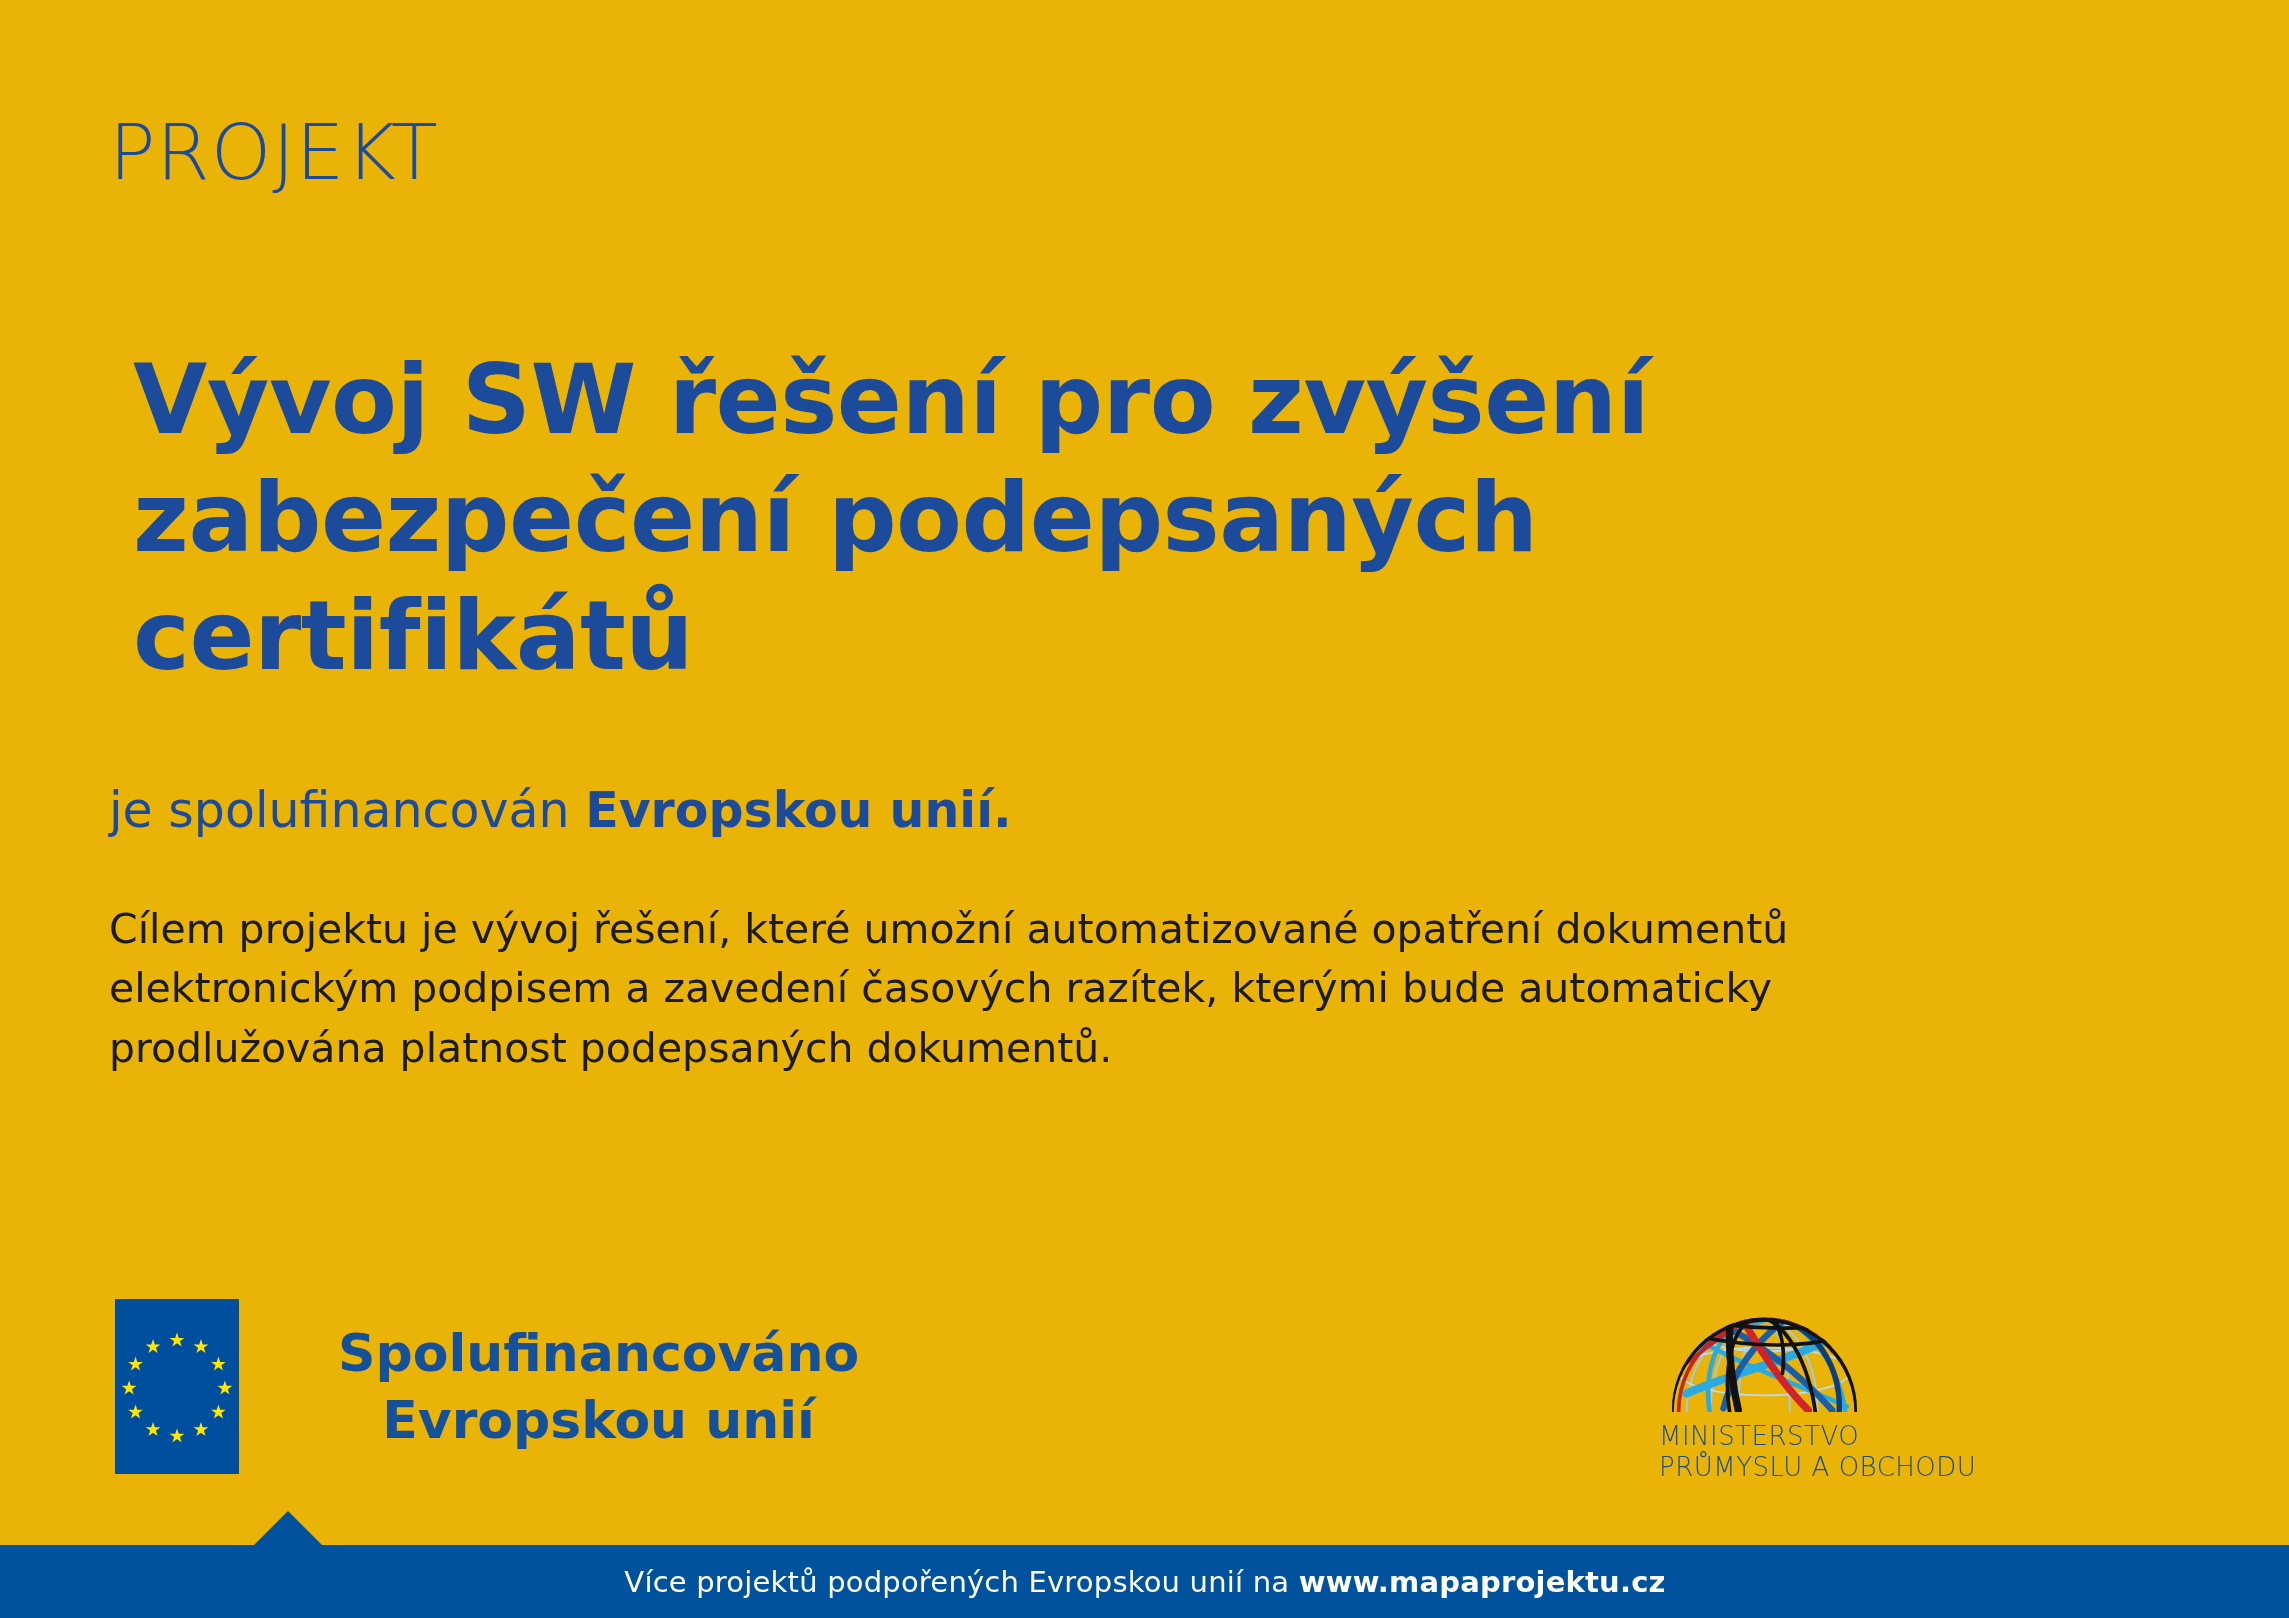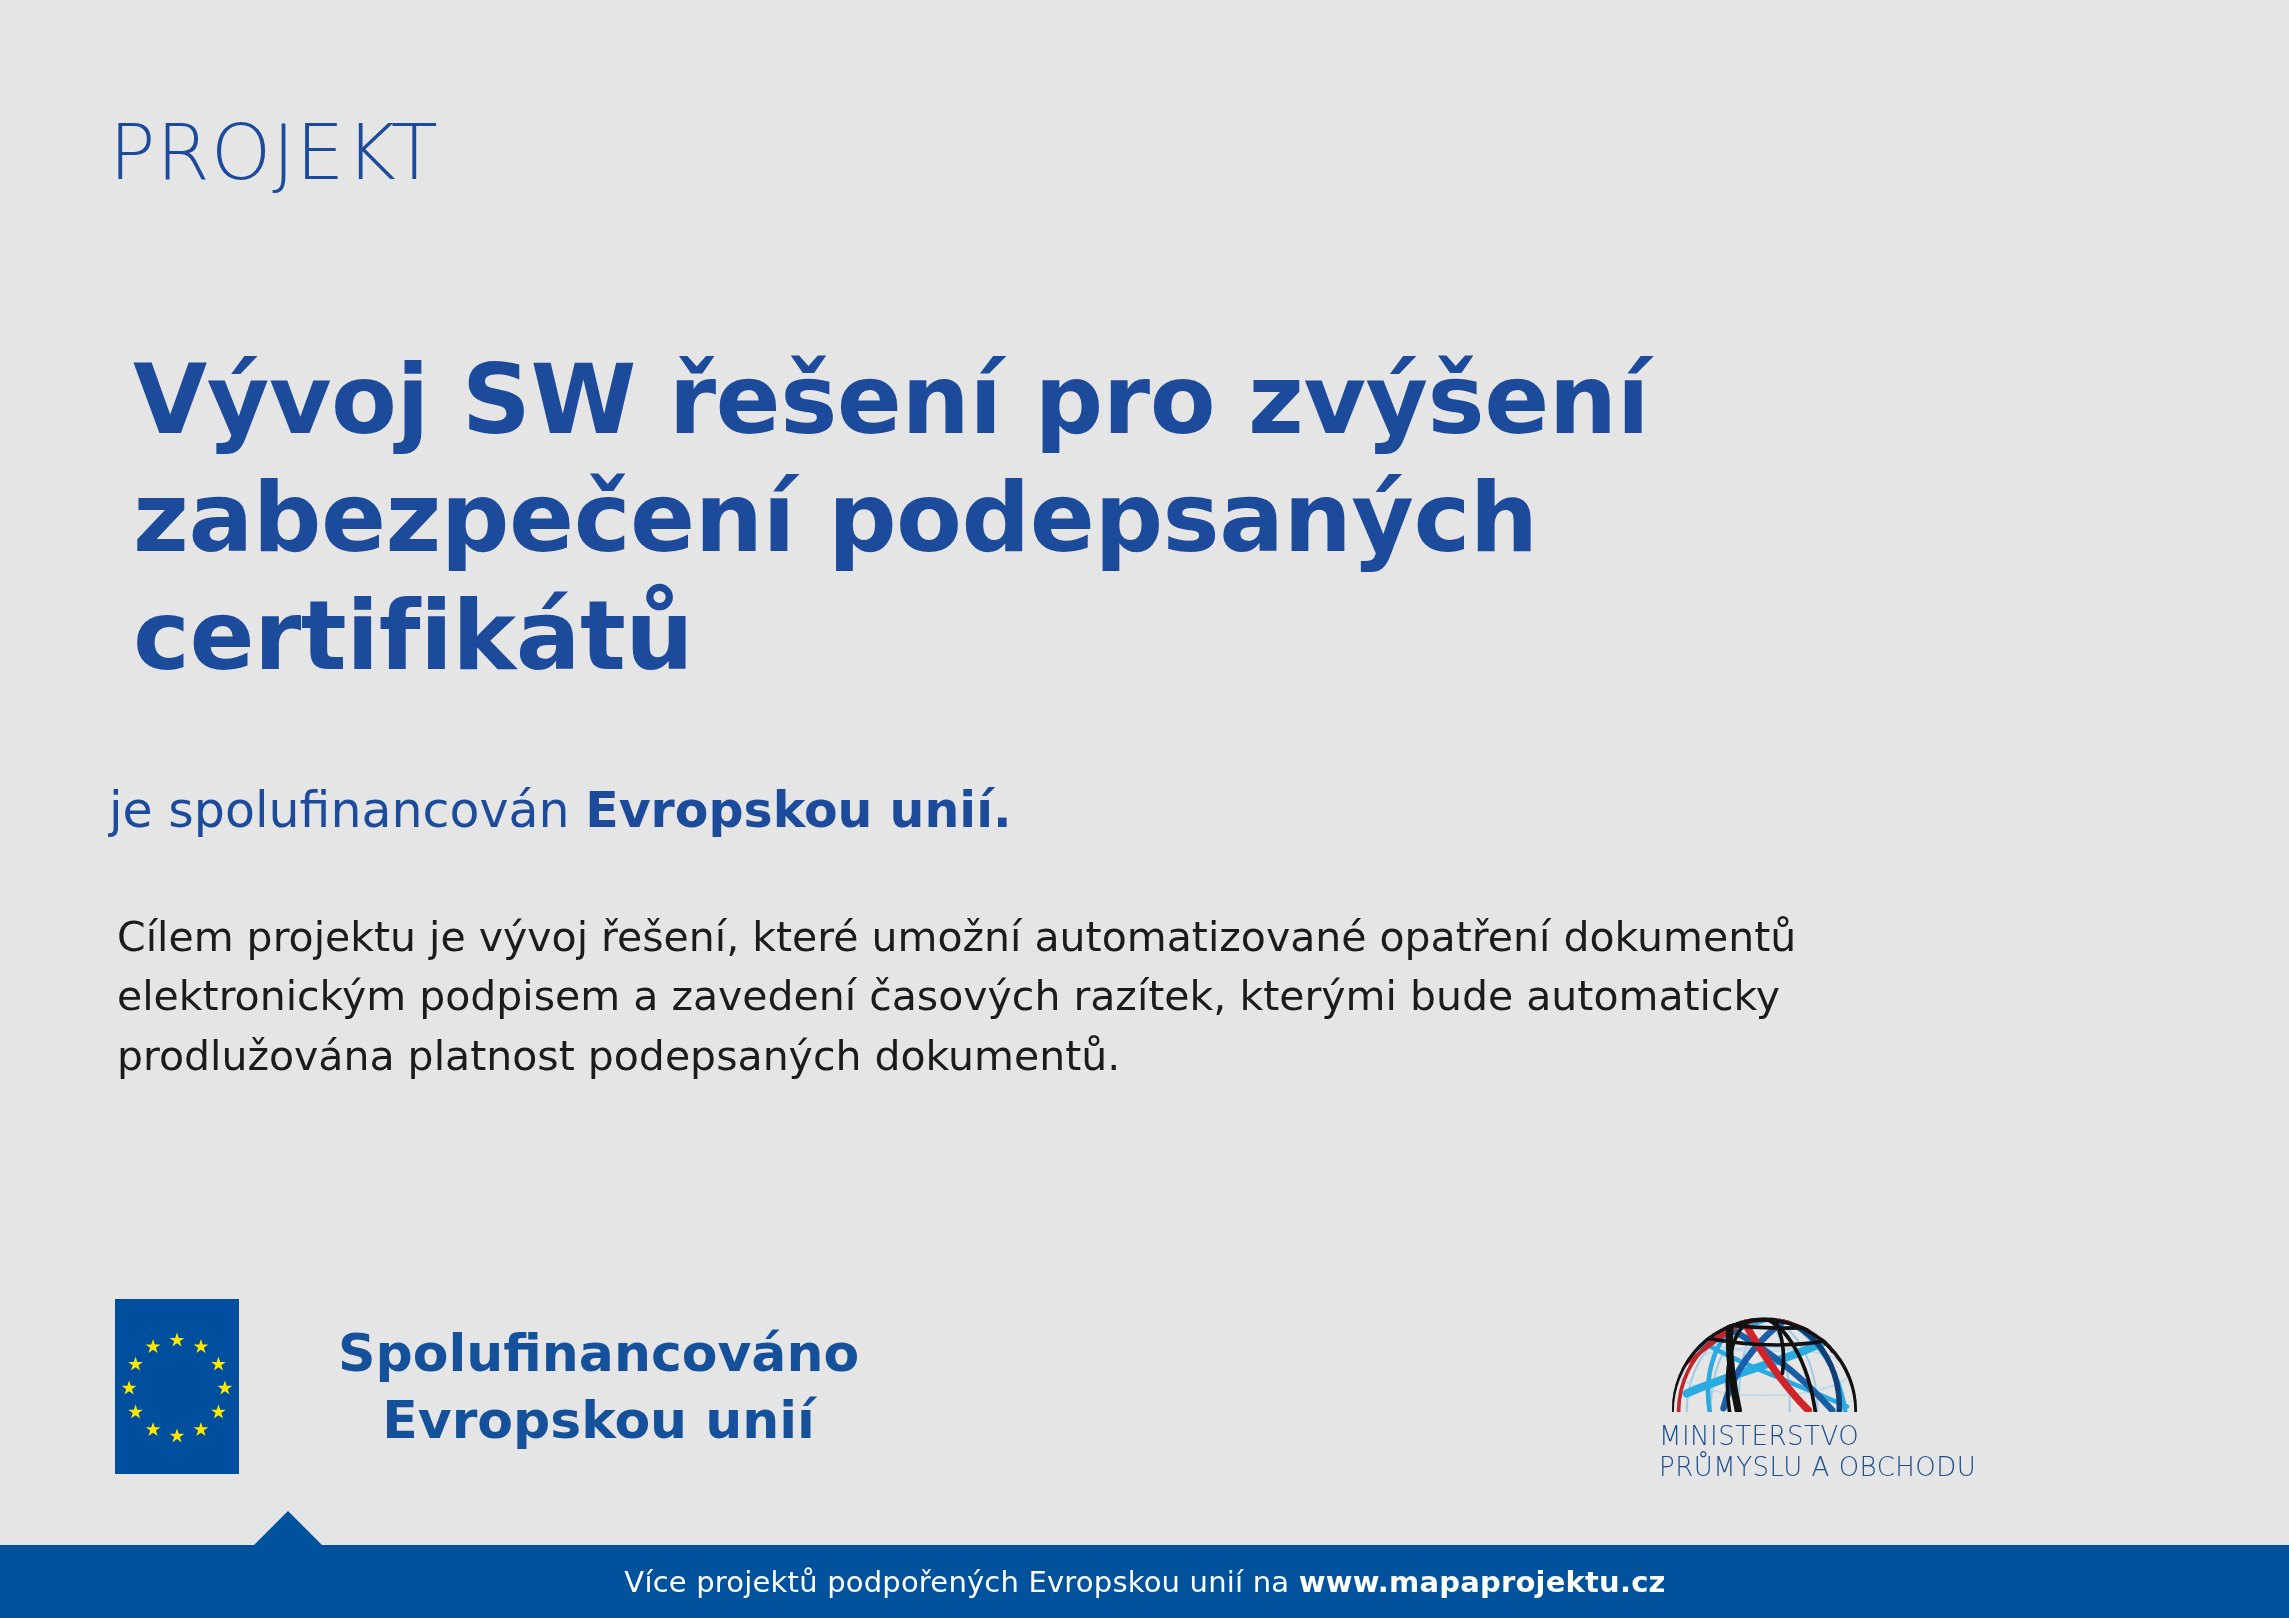--- a/index.html
+++ b/index.html
@@ -11,21 +11,21 @@
 
   body {
     font-family: "DejaVu Sans", "Liberation Sans", sans-serif;
     -webkit-font-smoothing: antialiased;
   }
 
   #poster {
     position: relative;
     width: 2290px;
     height: 1619px;
-    background: #e5e5e5;
+    background: #eab308;
     overflow: hidden;
     box-sizing: border-box;
   }
 
   
   .content {
     position: absolute;
     left: 109px;
     top: 0;
     width: 2077px;
@@ -73,21 +73,21 @@
   .body-copy {
     position: absolute;
     left: 0;
     top: 900px;
     width: 1814px;
     font-size: 41px;
     line-height: 1.45;
     color: #1b1b1b;
     font-weight: 400;
   }
-  .body-copy p { margin: 8px; }
+  .body-copy p { margin: 0; }
 
   
   .eu-block {
     position: absolute;
     left: 115px;
     top: 1299px;
     display: flex;
     align-items: center;
   }
 

